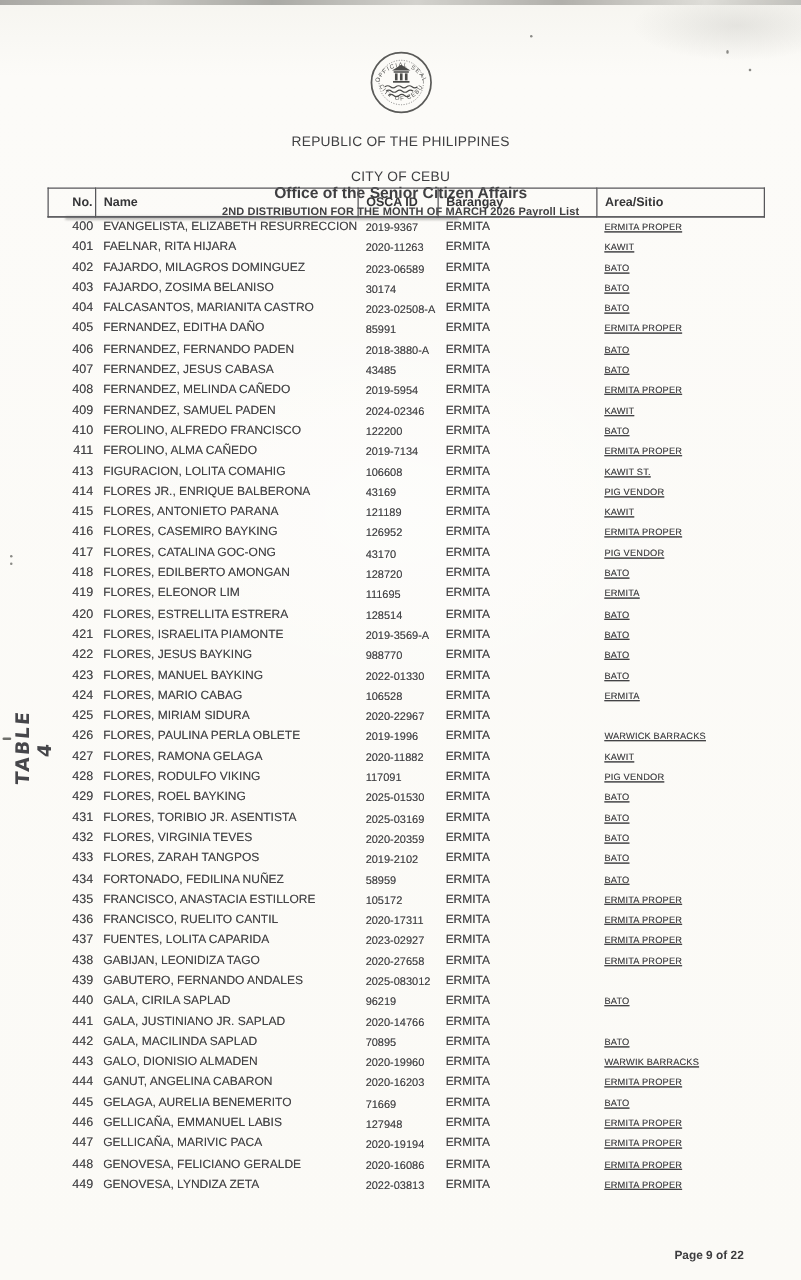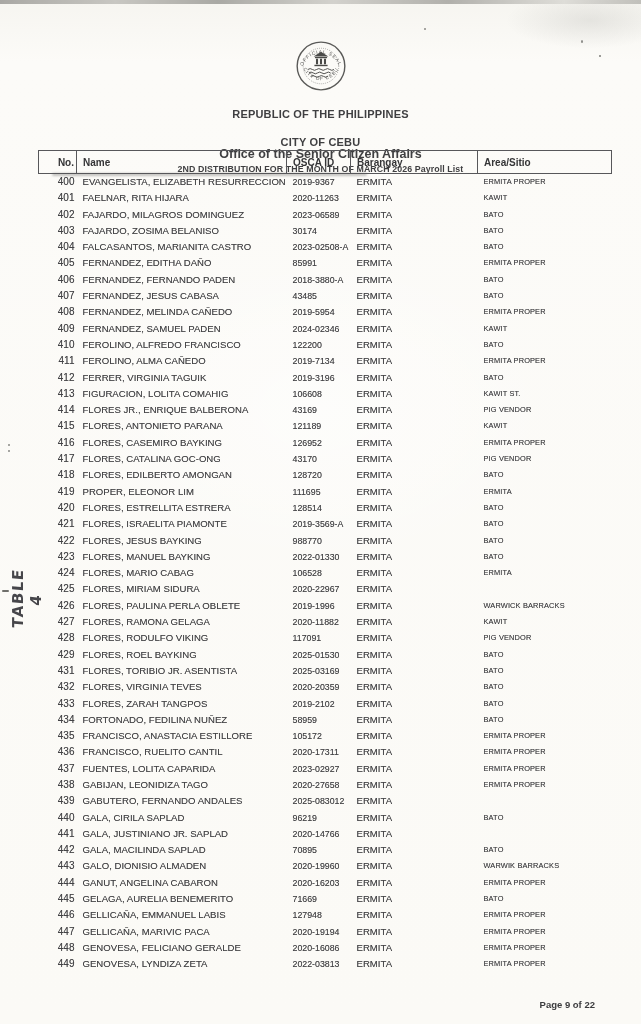--- a/index.html
+++ b/index.html
@@ -22,21 +22,21 @@
   .sp2{left:581px;top:40px;width:2px;height:3px;}
   .sp3{left:599px;top:55px;width:1.5px;height:1.5px;}
   .sp4{left:8px;top:444px;width:2px;height:2px;}
   .sp5{left:8px;top:450px;width:2px;height:2px;}
   .dash1{position:absolute;left:2px;top:590px;width:7px;height:1.6px;background:#6f6f6b;border-radius:1px;}
   .smudge{position:absolute;left:52px;top:173px;width:315px;height:2.6px;background:#6b6b68;opacity:.4;filter:blur(1px);border-radius:2px;}
 
   
   .header{position:absolute;top:40px;left:0;width:100%;text-align:center;}
   .seal{display:block;margin:0 auto 1px auto;}
-  .h-line1,.h-line2{font-size:11px;font-weight:bold;line-height:12px;letter-spacing:.2px;margin-top:16px;}
+  .h-line1,.h-line2{font-size:11px;font-weight:normal;line-height:12px;letter-spacing:.2px;margin-top:16px;}
   .h-line3{font-size:12.5px;font-weight:bold;line-height:13.5px;}
   .h-line4{font-size:8.8px;font-weight:bold;line-height:11px;margin-top:2px;letter-spacing:.1px;}
 
   
   .margin-note{
     position:absolute;left:-20px;top:589px;width:76px;height:18px;
     transform:rotate(-90deg) skewX(-5deg);
     font-family:"DejaVu Sans", sans-serif;
     font-weight:bold;font-size:15px;letter-spacing:1.5px;color:#2e2e33;
     text-align:center;opacity:.88;
@@ -51,21 +51,21 @@
     padding:4px 6px;height:14px;color:#353537;background:transparent;
   }
   .payroll thead th.c0{text-align:right;padding:4px 2px;}
   .payroll tbody td{
     font-size:9.6px;height:16.3px;line-height:16.3px;padding:0 6px;
     white-space:nowrap;overflow:hidden;color:#434346;
     text-shadow:0 0 .4px rgba(70,70,70,.55);
   }
   .payroll tbody td.c0{text-align:right;font-size:10px;padding:0 2px;}
   .payroll tbody td.c2{font-size:8.8px;}
-  .payroll tbody td.c4{font-size:7.4px;letter-spacing:.15px;}
+  .payroll tbody td.c4{font-size:7.4px;letter-spacing:.15px;text-decoration:underline;}
 
   
   .footer{position:absolute;top:999px;right:46px;font-size:9.5px;font-weight:bold;color:#3c3c3e;text-align:center;}
 </style>
 </head>
 <body>
 
 <div class="page">
 
   <div class="scan-edge"></div>
@@ -209,27 +209,20 @@
           <td class="c4">BATO</td>
         </tr>
         <tr>
           <td class="c0">411</td>
           <td class="c1">FEROLINO, ALMA CAÑEDO</td>
           <td class="c2">2019-7134</td>
           <td class="c3">ERMITA</td>
           <td class="c4">ERMITA PROPER</td>
         </tr>
         <tr>
-          <td class="c0">412</td>
-          <td class="c1">FERRER, VIRGINIA TAGUIK</td>
-          <td class="c2">2019-3196</td>
-          <td class="c3">ERMITA</td>
-          <td class="c4">BATO</td>
-        </tr>
-        <tr>
           <td class="c0">413</td>
           <td class="c1">FIGURACION, LOLITA COMAHIG</td>
           <td class="c2">106608</td>
           <td class="c3">ERMITA</td>
           <td class="c4">KAWIT ST.</td>
         </tr>
         <tr>
           <td class="c0">414</td>
           <td class="c1">FLORES JR., ENRIQUE BALBERONA</td>
           <td class="c2">43169</td>
@@ -259,21 +252,21 @@
         </tr>
         <tr>
           <td class="c0">418</td>
           <td class="c1">FLORES, EDILBERTO AMONGAN</td>
           <td class="c2">128720</td>
           <td class="c3">ERMITA</td>
           <td class="c4">BATO</td>
         </tr>
         <tr>
           <td class="c0">419</td>
-          <td class="c1">PROPER, ELEONOR LIM</td>
+          <td class="c1">FLORES, ELEONOR LIM</td>
           <td class="c2">111695</td>
           <td class="c3">ERMITA</td>
           <td class="c4">ERMITA</td>
         </tr>
         <tr>
           <td class="c0">420</td>
           <td class="c1">FLORES, ESTRELLITA ESTRERA</td>
           <td class="c2">128514</td>
           <td class="c3">ERMITA</td>
           <td class="c4">BATO</td>

